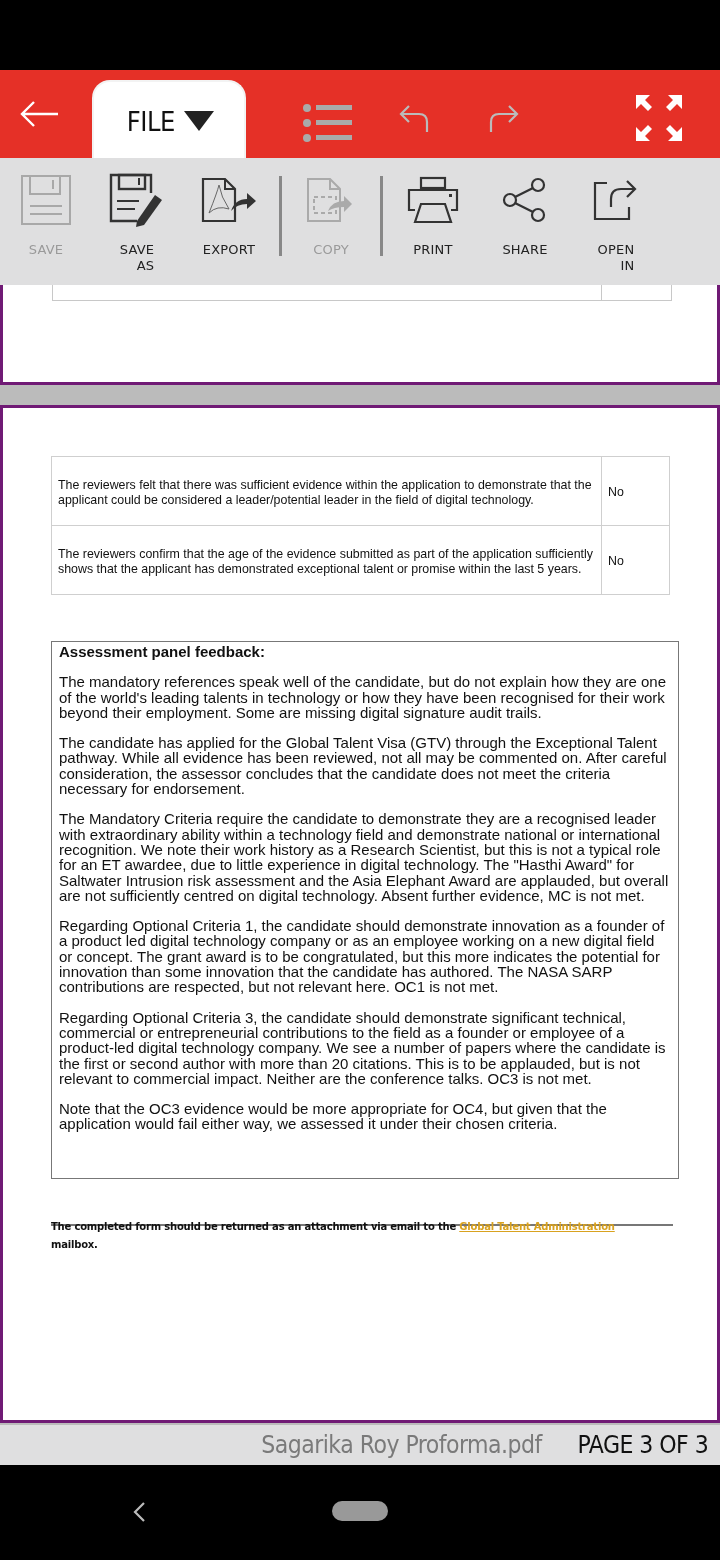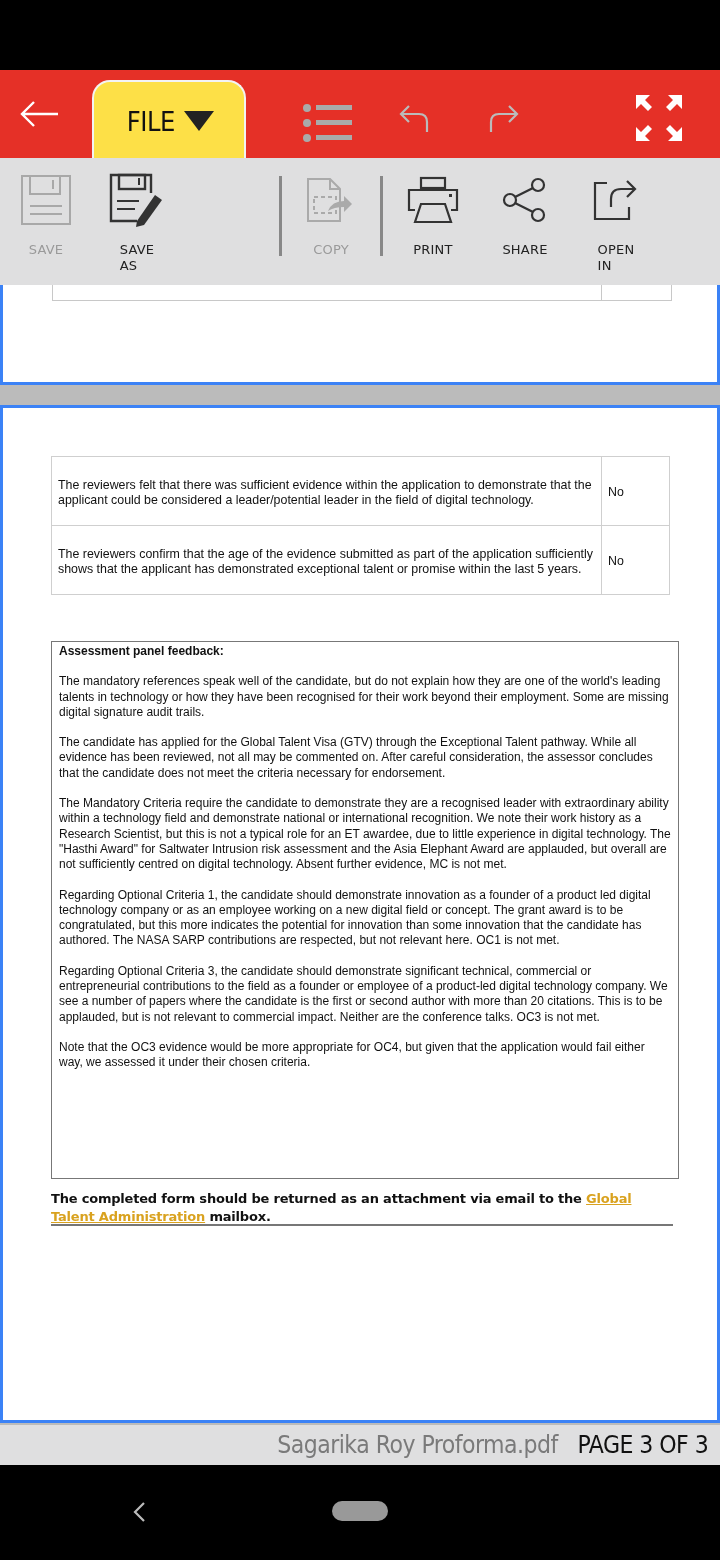--- a/index.html
+++ b/index.html
@@ -3,58 +3,58 @@
 <meta charset="utf-8">
 <style>
   * { box-sizing: border-box; margin: 0; padding: 0; }
   html, body { width: 720px; height: 1560px; overflow: hidden; background: #000; }
   body { position: relative; font-family: "Liberation Sans", sans-serif; }
 
   .status-bar { position: absolute; left: 0; top: 0; width: 720px; height: 70px; background: #000; }
 
   .app-bar { position: absolute; left: 0; top: 70px; width: 720px; height: 88px; background: #e53027; }
   .back-btn { position: absolute; left: 14px; top: 22px; width: 50px; height: 44px; display: flex; align-items: center; justify-content: center; cursor: pointer; }
-  .file-tab { position: absolute; left: 92px; top: 10px; width: 154px; height: 80px; background: #fde047; border-radius: 18px 18px 0 0; border: 2px solid #f3f3f3; border-bottom: none; display: flex; align-items: center; justify-content: center; gap: 6px; cursor: pointer; }
+  .file-tab { position: absolute; left: 92px; top: 10px; width: 154px; height: 80px; background: #ffffff; border-radius: 18px 18px 0 0; border: 2px solid #f3f3f3; border-bottom: none; display: flex; align-items: center; justify-content: center; gap: 6px; cursor: pointer; }
   .file-tab span.lbl { font-family: "DejaVu Sans", sans-serif; font-size: 27px; color: #111; letter-spacing: -0.5px; transform: scaleX(0.9); }
   .file-tab .tri { width: 0; height: 0; border-left: 15px solid transparent; border-right: 15px solid transparent; border-top: 20px solid #222; }
   .bar-icon { position: absolute; top: 28px; height: 42px; display: flex; align-items: center; justify-content: center; cursor: pointer; }
   .list-btn { left: 300px; width: 56px; top: 32px; }
   .undo-btn { left: 390px; width: 48px; }
   .redo-btn { left: 480px; width: 48px; }
   .fullscreen-btn { left: 628px; width: 62px; top: 22px; height: 52px; }
 
   .toolbar { position: absolute; left: 0; top: 158px; width: 720px; height: 127px; background: #dfdfe0; }
   .tool { position: absolute; top: 14px; width: 80px; display: flex; flex-direction: column; align-items: center; cursor: pointer; }
   .tool .ic { width: 60px; height: 56px; display: flex; align-items: center; justify-content: center; }
-  .tool .tlabel { margin-top: 14px; font-family: "DejaVu Sans", sans-serif; font-size: 13px; line-height: 16px; text-align: left; color: #222; letter-spacing: 0.2px; white-space: pre-line; }
+  .tool .tlabel { margin-top: 14px; font-family: "DejaVu Sans", sans-serif; font-size: 13px; line-height: 16px; text-align: right; color: #222; letter-spacing: 0.2px; white-space: pre-line; }
   .tool.disabled .tlabel { color: #9a9a9a; }
   .divider { position: absolute; top: 18px; width: 3px; height: 80px; background: #888; }
 
   .viewer { position: absolute; left: 0; top: 285px; width: 720px; height: 1140px; background: #bbbbbb; overflow: hidden; }
-  .page { position: absolute; left: 0; width: 720px; background: #fff; border: 3px solid #3b82f6; }
+  .page { position: absolute; left: 0; width: 720px; background: #fff; border: 3px solid #701a75; }
   .page-prev { top: -20px; height: 120px; }
   .page-cur { top: 120px; height: 1018px; }
 
   .prev-table { position: absolute; left: 49px; top: 0; width: 620px; height: 33px; border: 1px solid #c8c8c8; border-top: none; }
   .prev-table .col { position: absolute; left: 548px; top: 0; width: 1px; height: 100%; background: #c8c8c8; }
 
   .crit-table { position: absolute; left: 48px; top: 48px; width: 619px; border-collapse: collapse; }
   .crit-table td { border: 1.5px solid #cfcfcf; font-size: 12.4px; line-height: 15.5px; color: #111; vertical-align: middle; padding: 12px 6px 8px 6px; }
   .crit-table td.ans { width: 68px; padding-left: 6px; }
   .crit-table tr { height: 69px; }
 
-  .feedback { position: absolute; left: 48px; top: 233px; width: 628px; height: 538px; border: 1.5px solid #777; padding: 2px 7px; color: #111; font-size: 12px; line-height: 15.3px; }
+  .feedback { position: absolute; left: 48px; top: 233px; width: 628px; height: 538px; border: 1.5px solid #777; padding: 2px 7px; color: #111; font-size: 15px; line-height: 15.3px; }
   .feedback .fb-title { font-weight: bold; margin-bottom: 15px; }
   .feedback p { margin-bottom: 15px; }
 
   .footer-rule { position: absolute; left: 48px; top: 816px; width: 622px; height: 1.5px; background: #777; }
-  .footer-note { position: absolute; left: 48px; top: 782px; width: 600px; font-family: "DejaVu Sans", sans-serif; font-weight: bold; font-size: 13px; line-height: 18px; color: #111; letter-spacing: -0.2px; }
+  .footer-note { position: absolute; left: 48px; top: 810px; width: 600px; font-family: "DejaVu Sans", sans-serif; font-weight: bold; font-size: 10px; line-height: 18px; color: #111; letter-spacing: -0.2px; }
   .footer-note a { color: #d9a21f; text-decoration: underline; cursor: pointer; }
 
-  .bottom-bar { position: absolute; left: 0; top: 1425px; width: 720px; height: 40px; background: #dfdfe0; display: flex; align-items: center; justify-content: flex-end; padding-right: 12px; gap: 8px; }
+  .bottom-bar { position: absolute; left: 0; top: 1425px; width: 720px; height: 40px; background: #dfdfe0; display: flex; align-items: center; justify-content: flex-end; padding-right: 12px; gap: 24px; }
   .fname { font-family: "DejaVu Sans", sans-serif; font-size: 24px; color: #7a7a7a; letter-spacing: -0.6px; transform: scaleX(0.92); transform-origin: right center; }
   .pageno { font-family: "DejaVu Sans", sans-serif; font-size: 24px; color: #111; letter-spacing: -0.6px; transform: scaleX(0.92); transform-origin: right center; }
 
   .nav-bar { position: absolute; left: 0; top: 1465px; width: 720px; height: 95px; background: #000; }
   .nav-back { position: absolute; left: 124px; top: 30px; width: 30px; height: 34px; display: flex; align-items: center; justify-content: center; cursor: pointer; }
   .nav-home { position: absolute; left: 332px; top: 36px; width: 56px; height: 20px; border-radius: 10px; background: #999; cursor: pointer; }
 </style>
 </head>
 <body>
 
@@ -121,20 +121,31 @@
           <path d="M28 48 H2 V2 H42 V20" fill="none" stroke="#333" stroke-width="2.4"></path>
           <rect x="10" y="2" width="26" height="14" fill="none" stroke="#333" stroke-width="2.4"></rect>
           <line x1="30" y1="5" x2="30" y2="12" stroke="#333" stroke-width="2"></line>
           <line x1="8" y1="28" x2="30" y2="28" stroke="#333" stroke-width="2"></line>
           <line x1="8" y1="36" x2="26" y2="36" stroke="#333" stroke-width="2"></line>
           <path d="M28 48 L46 22 L53 27 L35 52 L27 54 Z" fill="#333"></path>
         </svg>
       </div>
     <div class="tlabel">SAVE
 AS</div>
+  </div>
+  <div class="tool" style="left:189px">
+    <div class="ic">
+        <svg width="56" height="46" viewBox="0 0 56 46">
+          <path d="M2 2 H24 L34 12 V44 H2 Z" fill="none" stroke="#333" stroke-width="2.2"></path>
+          <path d="M24 2 V12 H34" fill="none" stroke="#333" stroke-width="2"></path>
+          <path d="M8 36 Q16 16 18 8 Q20 20 28 32 Q16 28 8 36 Z" fill="none" stroke="#666" stroke-width="1"></path>
+          <path d="M30 34 Q34 22 46 22 V16 L55 24 L46 32 V27 Q36 27 30 34 Z" fill="#333"></path>
+        </svg>
+      </div>
+    <div class="tlabel">EXPORT</div>
   </div>
   <div class="divider" style="left:279px"></div>
   <div class="tool disabled" style="left:291px">
     <div class="ic">
         <svg width="50" height="46" viewBox="0 0 50 46">
           <path d="M2 2 H24 L34 12 V44 H2 Z" fill="none" stroke="#aaa" stroke-width="2"></path>
           <path d="M24 2 V12 H34" fill="none" stroke="#aaa" stroke-width="2"></path>
           <rect x="8" y="20" width="22" height="16" fill="none" stroke="#aaa" stroke-width="2" stroke-dasharray="4 3"></rect>
           <path d="M22 34 Q26 24 38 24 V19 L46 27 L38 35 V30 Q28 30 22 34 Z" fill="#aaa"></path>
         </svg>

